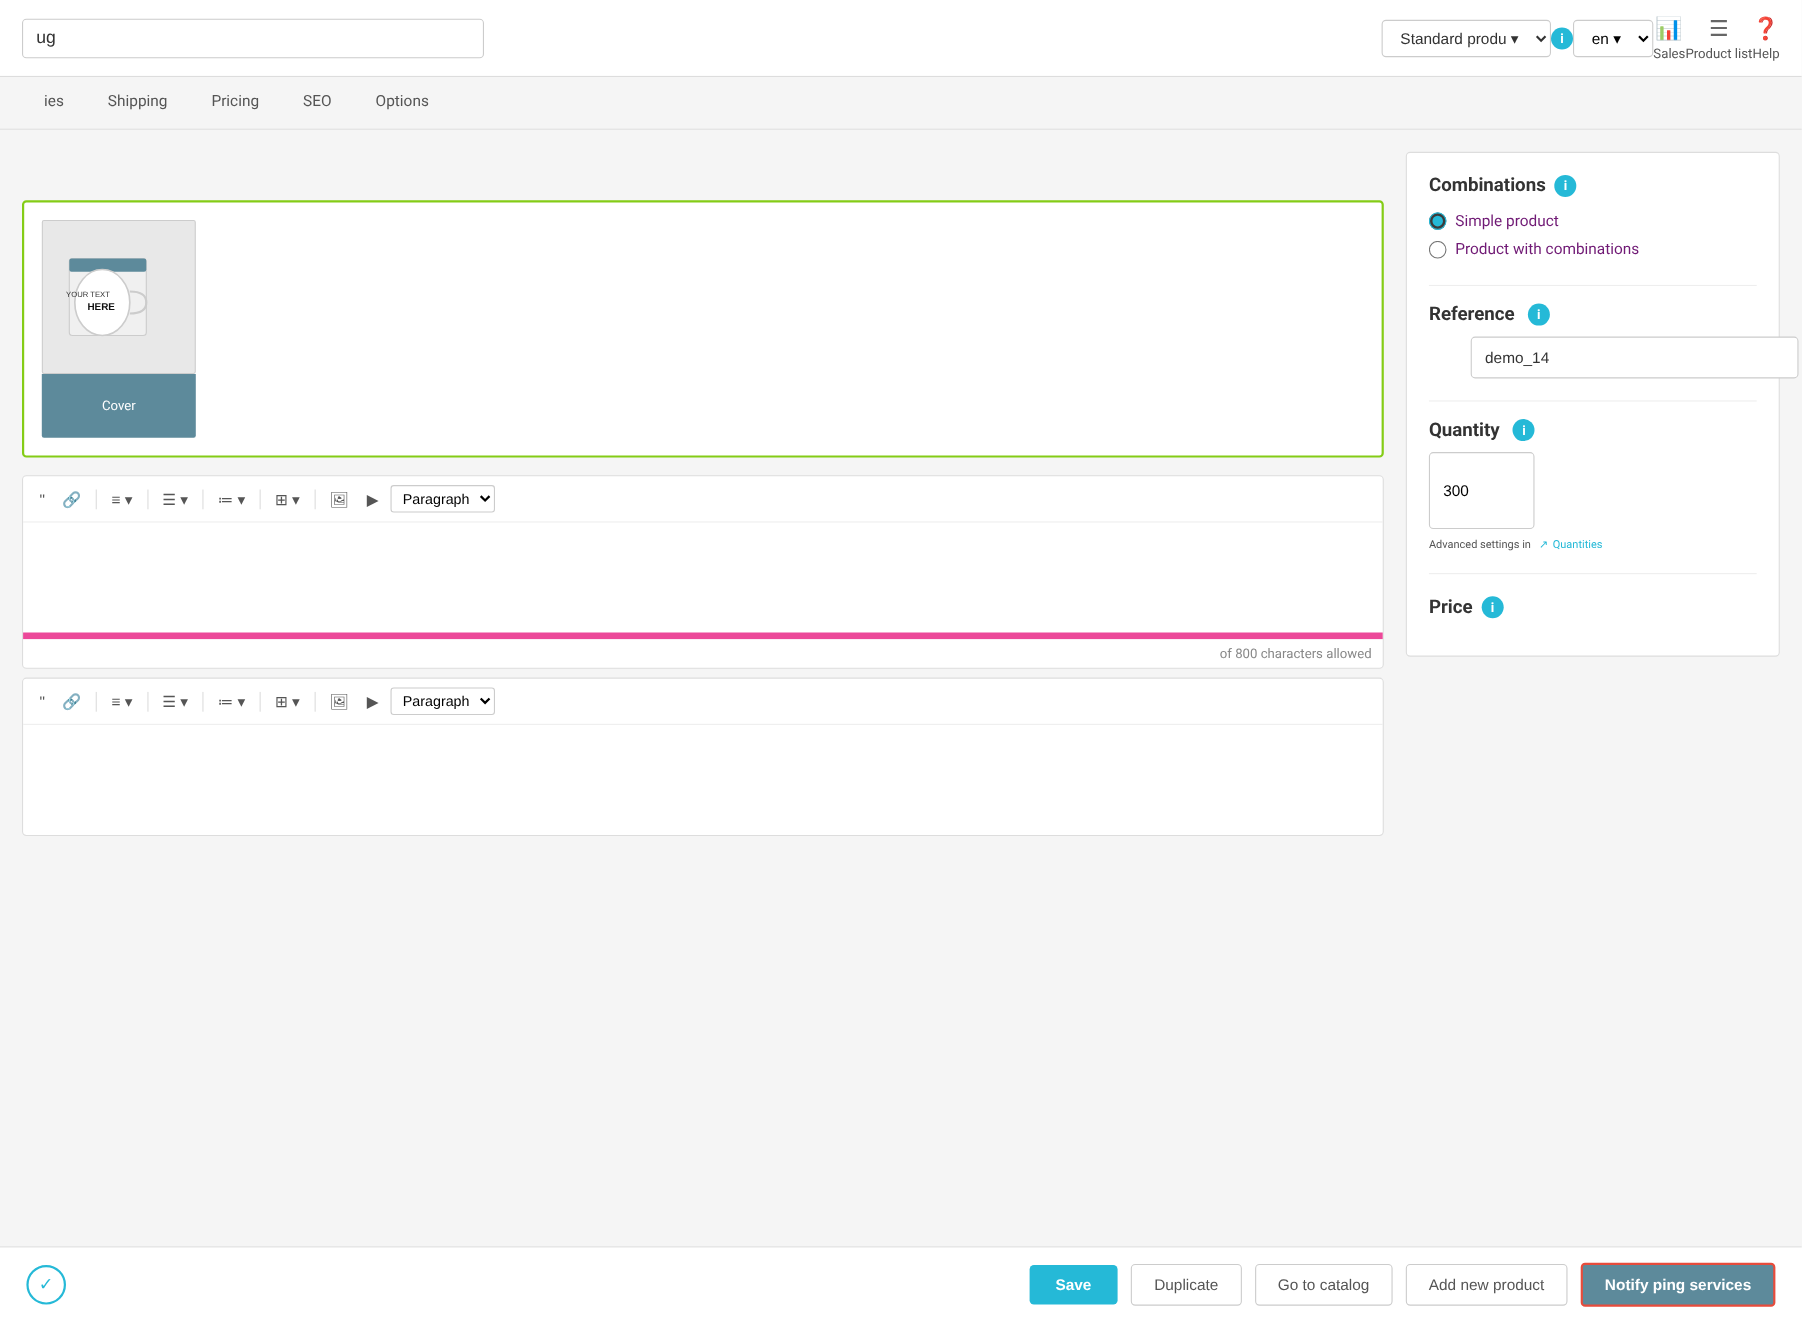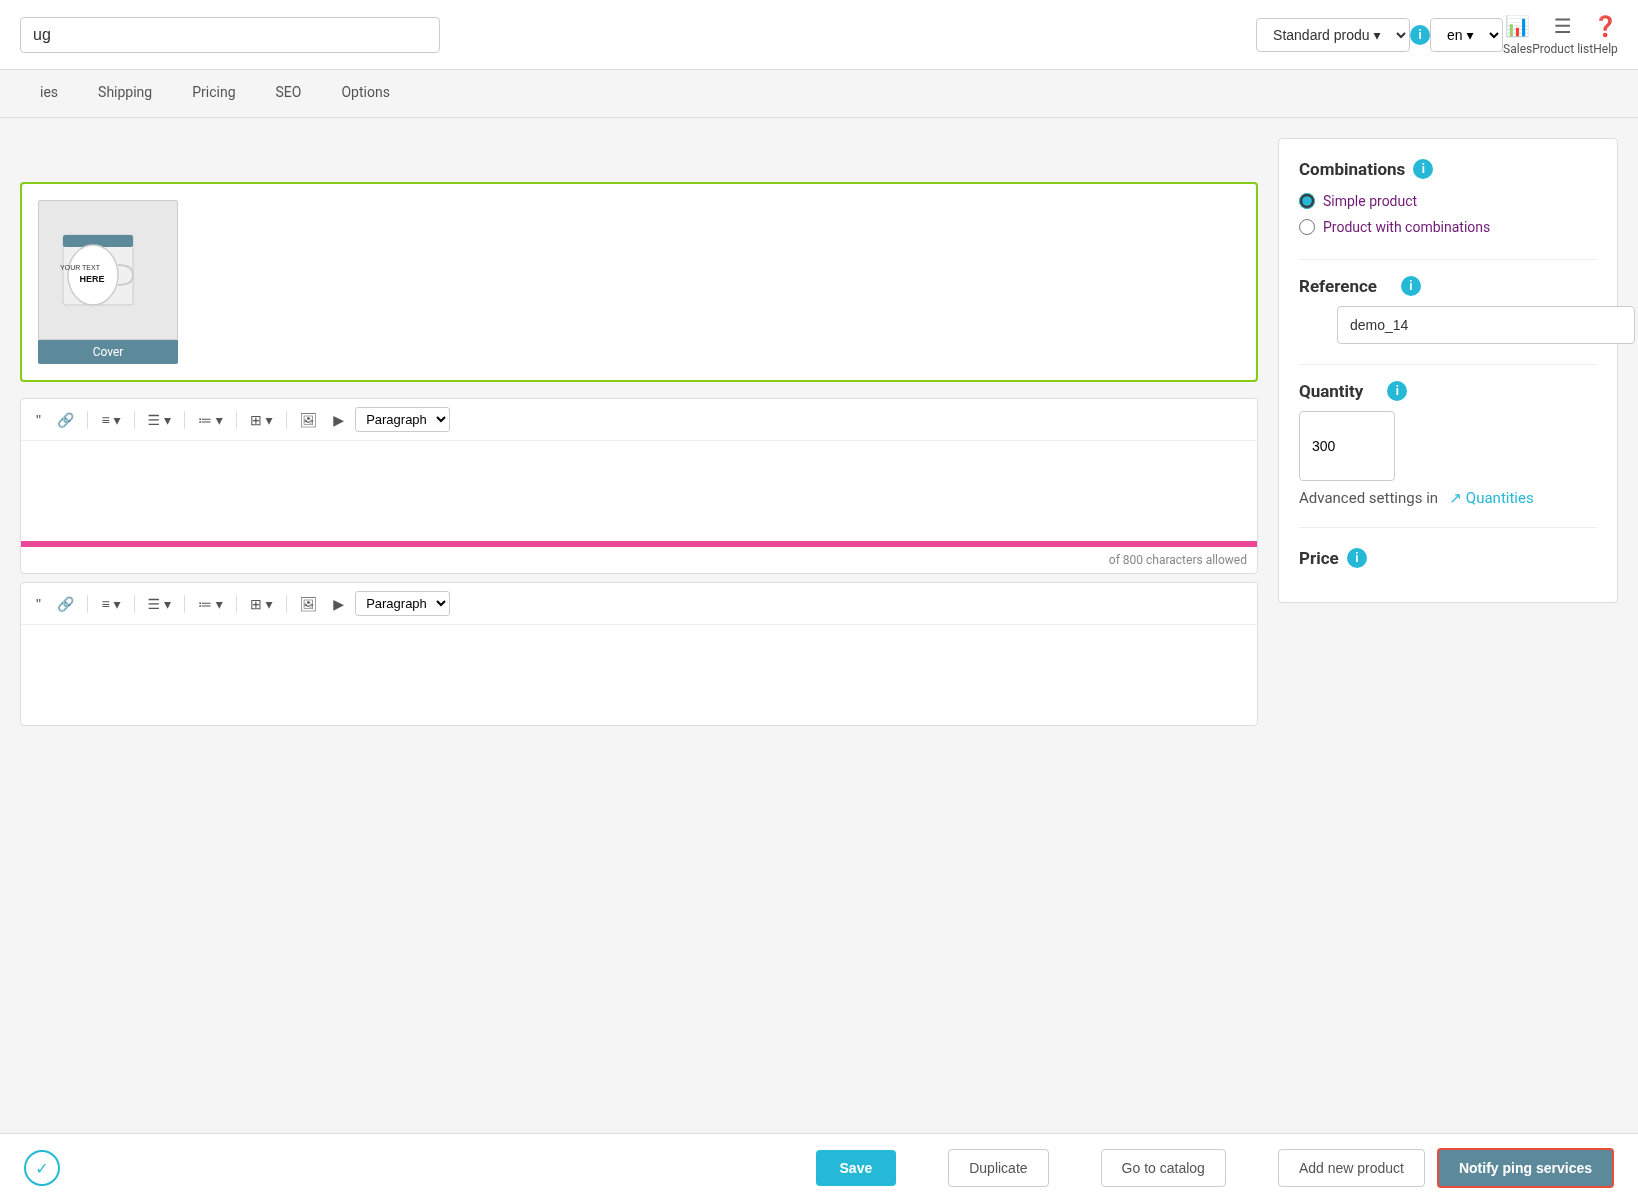--- a/index.html
+++ b/index.html
@@ -143,21 +143,21 @@
       border-radius: 2px;
     }
     .mug-illustration {
       width: 100px;
       height: 100px;
     }
     .image-label {
       background: #5d8a9b;
       color: #fff;
       text-align: center;
-      padding: 5px;
+      padding: 22px;
       font-size: 12px;
       border-radius: 0 0 2px 2px;
     }
 
     
     .editor-section {
       background: #fff;
       border: 1px solid #ddd;
       border-radius: 4px;
       margin-bottom: 8px;
@@ -263,21 +263,21 @@
     .field-section {
       margin-bottom: 20px;
     }
     .field-label {
       font-size: 17px;
       font-weight: 700;
       color: #333;
       margin-bottom: 10px;
       display: flex;
       align-items: flex-end;
-      gap: 24px;
+      gap: 12px;
     }
     .field-input {
       width: 100%;
       border: 1px solid #ccc;
       border-radius: 4px;
       padding: 10px 12px;
       font-size: 14px;
       color: #333;
       background: #fff;
       margin-left: 38px;
@@ -287,21 +287,21 @@
     .quantity-input {
       width: 96px;
       border: 1px solid #ccc;
       border-radius: 4px;
       padding: 26px 12px;
       font-size: 14px;
       color: #000000;
     }
     .advanced-settings {
       margin-top: 8px;
-      font-size: 15px;
+      font-size: 10px;
       color: #555;
     }
     .advanced-link {
       color: #25b9d7;
       text-decoration: none;
       display: inline-flex;
       align-items: center;
       gap: 4px;
       cursor: pointer;
     }
@@ -351,21 +351,20 @@
       cursor: pointer;
     }
     .btn-secondary {
       background: #fff;
       color: #555;
       border: 1px solid #ccc;
       border-radius: 4px;
       padding: 10px 20px;
       font-size: 14px;
       cursor: pointer;
-      margin-left: 40px;
     }
     .btn-notify {
       background: #5d8a9b;
       color: #fff;
       border: 2px solid #e74c3c;
       border-radius: 4px;
       padding: 10px 20px;
       font-size: 14px;
       font-weight: 600;
       cursor: pointer;

